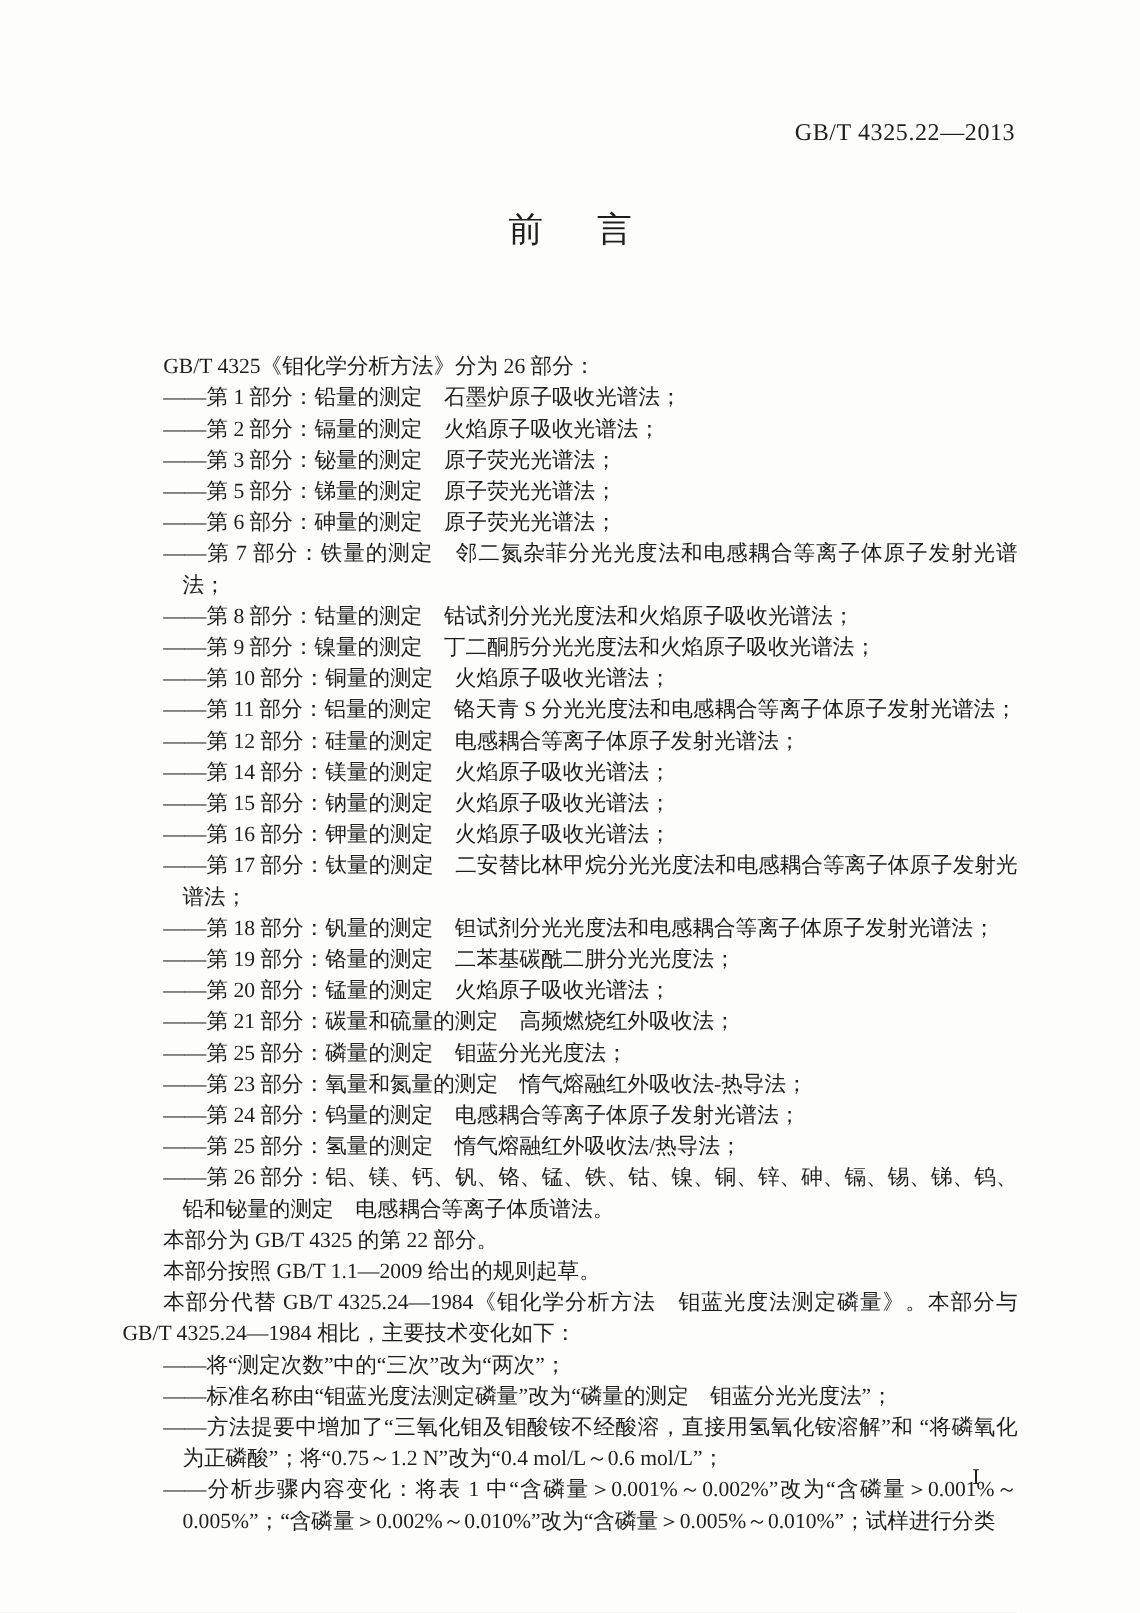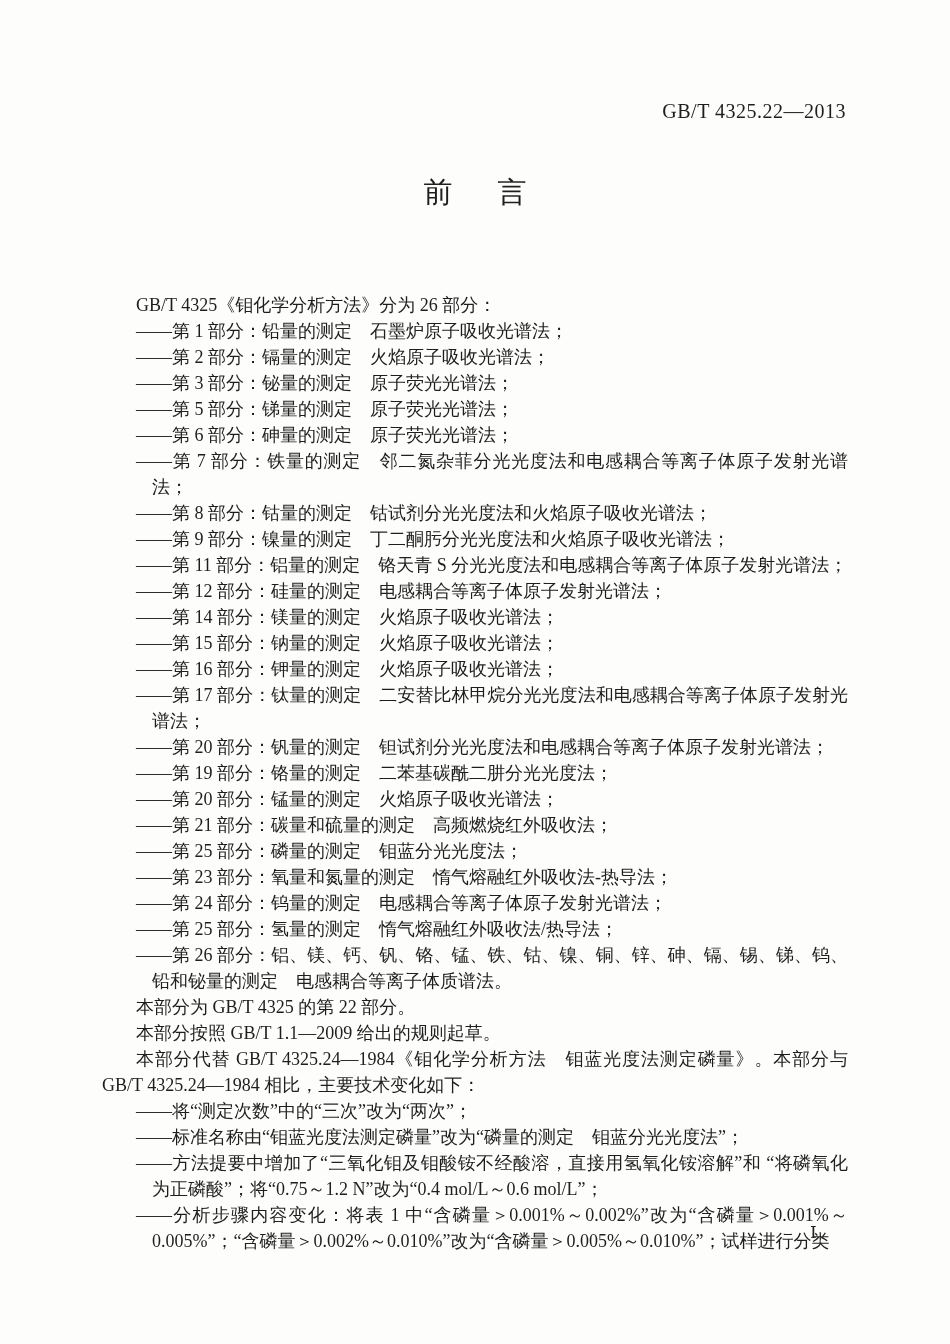--- a/index.html
+++ b/index.html
@@ -86,27 +86,28 @@
 
     <div>
         <p class="item">——第 1 部分：铅量的测定　石墨炉原子吸收光谱法；</p>
         <p class="item">——第 2 部分：镉量的测定　火焰原子吸收光谱法；</p>
         <p class="item">——第 3 部分：铋量的测定　原子荧光光谱法；</p>
         <p class="item">——第 5 部分：锑量的测定　原子荧光光谱法；</p>
         <p class="item">——第 6 部分：砷量的测定　原子荧光光谱法；</p>
         <p class="item">——第 7 部分：铁量的测定　邻二氮杂菲分光光度法和电感耦合等离子体原子发射光谱法；</p>
         <p class="item">——第 8 部分：钴量的测定　钴试剂分光光度法和火焰原子吸收光谱法；</p>
         <p class="item">——第 9 部分：镍量的测定　丁二酮肟分光光度法和火焰原子吸收光谱法；</p>
+        <p class="item">——第 10 部分：铜量的测定　火焰原子吸收光谱法；</p>
         <p class="item">——第 11 部分：铝量的测定　铬天青 S 分光光度法和电感耦合等离子体原子发射光谱法；</p>
         <p class="item">——第 12 部分：硅量的测定　电感耦合等离子体原子发射光谱法；</p>
         <p class="item">——第 14 部分：镁量的测定　火焰原子吸收光谱法；</p>
         <p class="item">——第 15 部分：钠量的测定　火焰原子吸收光谱法；</p>
         <p class="item">——第 16 部分：钾量的测定　火焰原子吸收光谱法；</p>
         <p class="item">——第 17 部分：钛量的测定　二安替比林甲烷分光光度法和电感耦合等离子体原子发射光谱法；</p>
-        <p class="item">——第 20 部分：钒量的测定　钽试剂分光光度法和电感耦合等离子体原子发射光谱法；</p>
+        <p class="item">——第 18 部分：钒量的测定　钽试剂分光光度法和电感耦合等离子体原子发射光谱法；</p>
         <p class="item">——第 19 部分：铬量的测定　二苯基碳酰二肼分光光度法；</p>
         <p class="item">——第 20 部分：锰量的测定　火焰原子吸收光谱法；</p>
         <p class="item">——第 21 部分：碳量和硫量的测定　高频燃烧红外吸收法；</p>
         <p class="item">——第 25 部分：磷量的测定　钼蓝分光光度法；</p>
         <p class="item">——第 23 部分：氧量和氮量的测定　惰气熔融红外吸收法-热导法；</p>
         <p class="item">——第 24 部分：钨量的测定　电感耦合等离子体原子发射光谱法；</p>
         <p class="item">——第 25 部分：氢量的测定　惰气熔融红外吸收法/热导法；</p>
         <p class="item">——第 26 部分：铝、镁、钙、钒、铬、锰、铁、钴、镍、铜、锌、砷、镉、锡、锑、钨、铅和铋量的测定　电感耦合等离子体质谱法。</p>
       </div>
 

